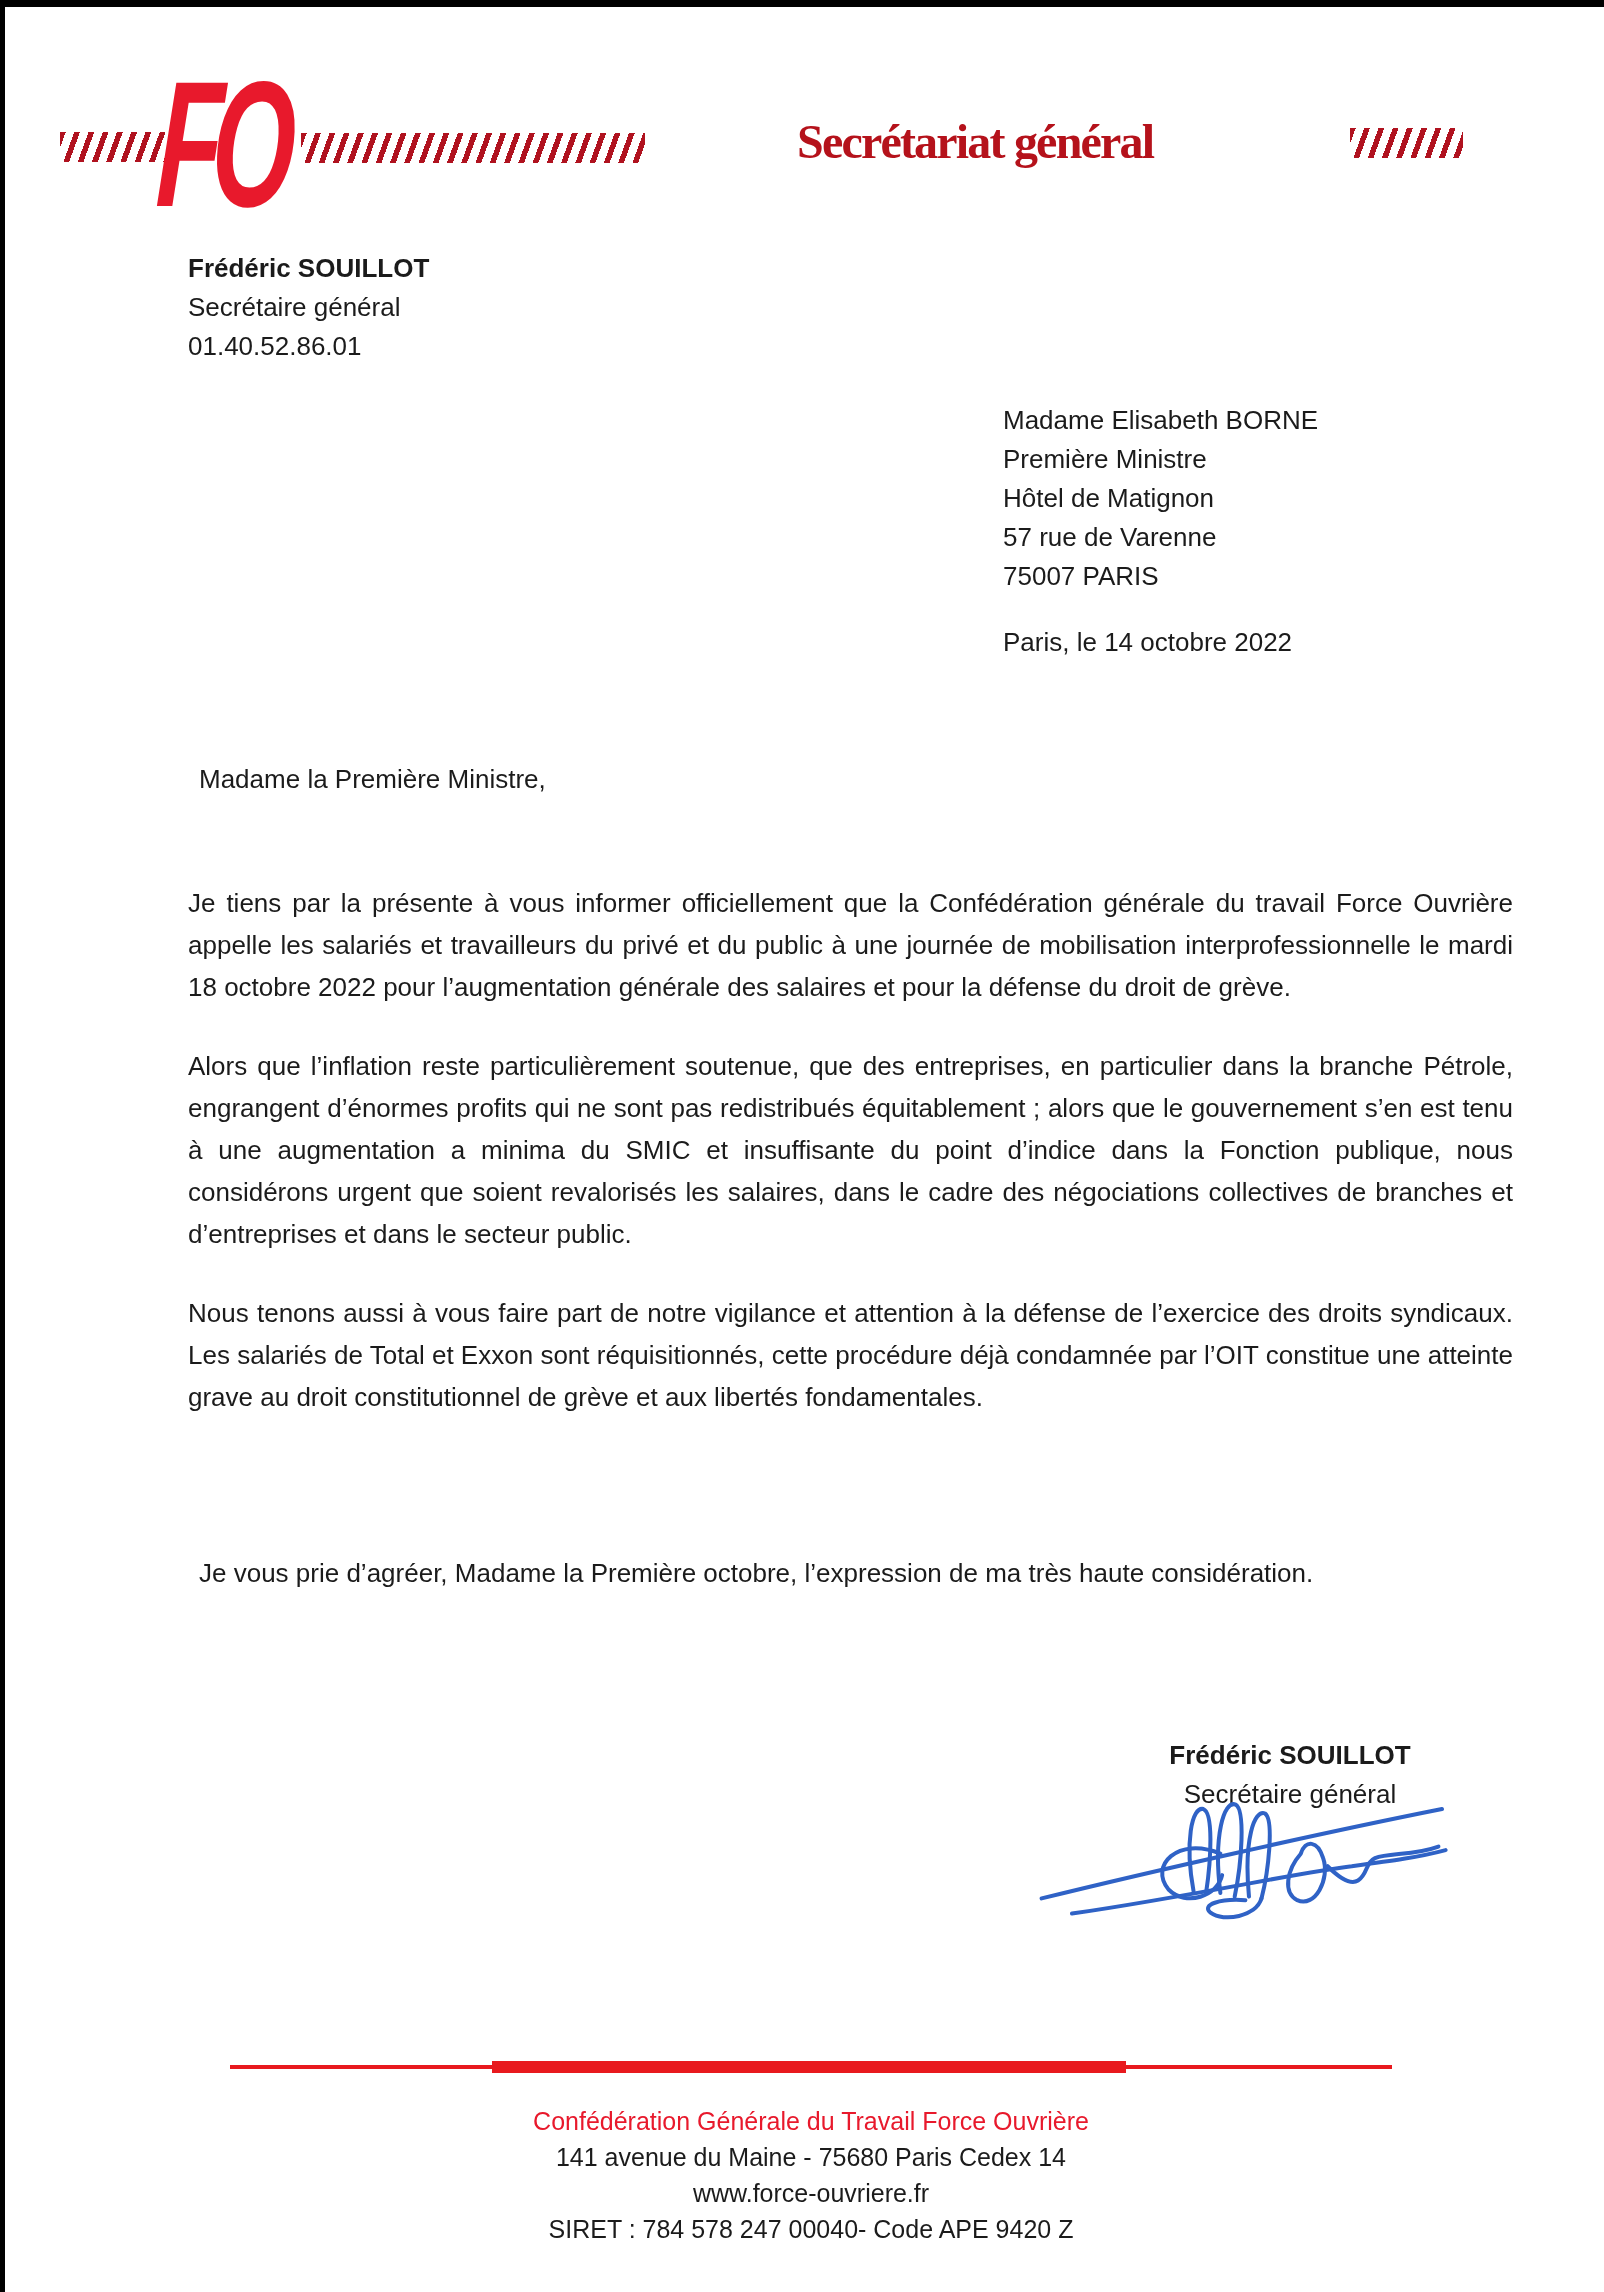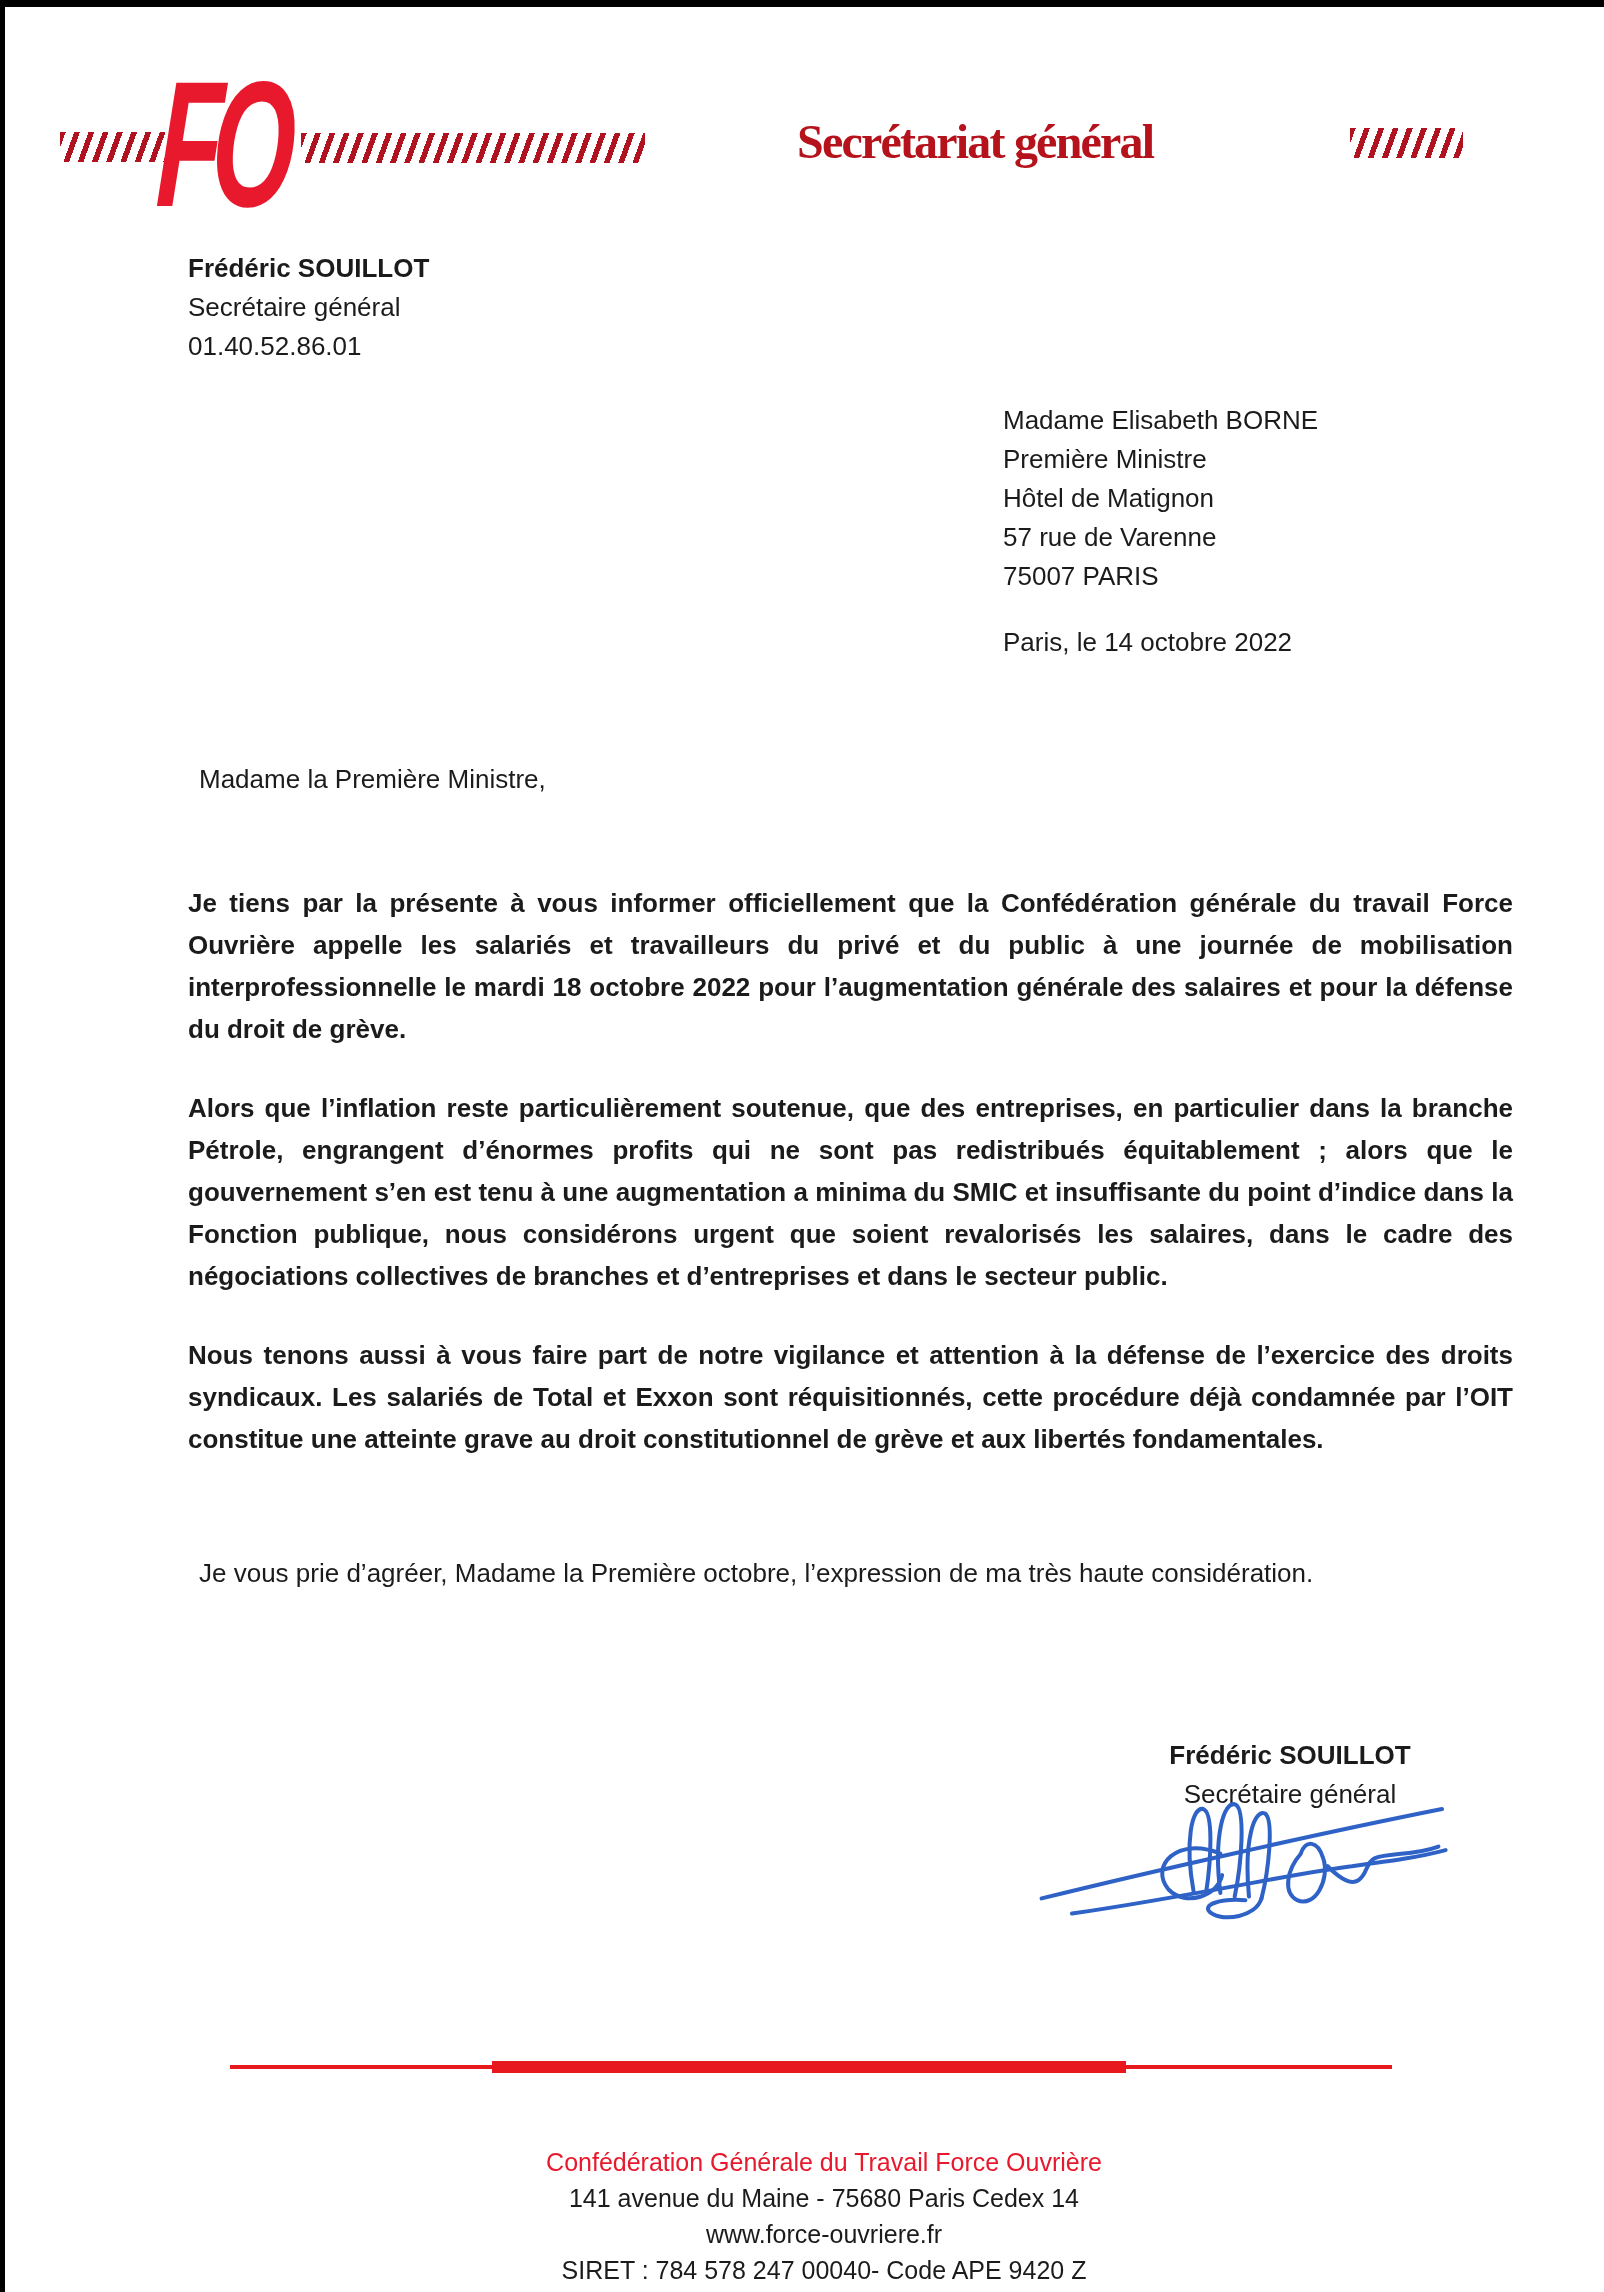--- a/index.html
+++ b/index.html
@@ -90,21 +90,21 @@
 
   .body-block {
     position: absolute;
     left: 188px; top: 882px;
     width: 1325px;
     font-size: 26px;
     line-height: 42px;
     color: #1b1b1b;
     text-align: justify;
   }
-  .body-block p { margin-bottom: 37px; font-weight: bold; }
+  .body-block p { margin-bottom: 37px; }
 
   .closing {
     position: absolute;
     left: 199px; top: 1558px;
     width: 1325px;
     font-size: 26px;
     color: #1b1b1b;
   }
 
   
@@ -134,27 +134,26 @@
   }
   .rule-thick {
     position: absolute;
     left: 492px; top: 2061px;
     width: 634px; height: 11.6px;
     background: #e8191e;
   }
 
   .footer {
     position: absolute;
-    left: 243px; top: 2103px;
+    left: 230px; top: 2103px;
     width: 1162px;
     text-align: center;
     font-size: 25px;
     line-height: 36px;
     color: #1b1b1b;
-    margin-top: 41px;
   }
   .footer .org { color: #e8192c; }
 </style>
 </head>
 <body>
 
 <div class="page">
 
   <div class="edge-top"></div>
   <div class="edge-left"></div>

